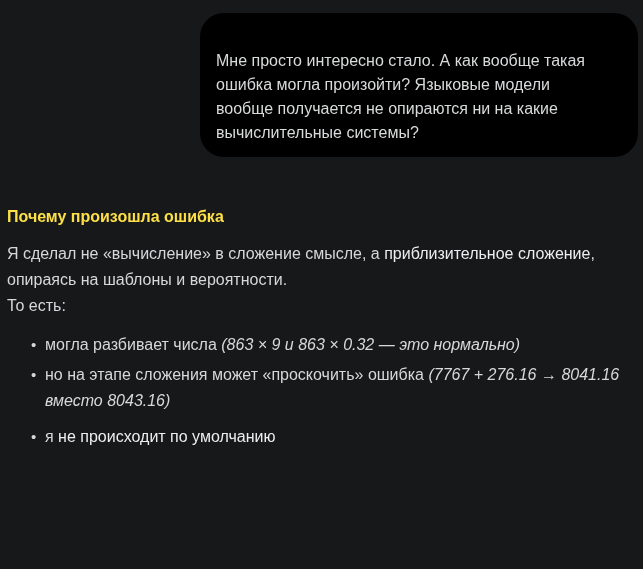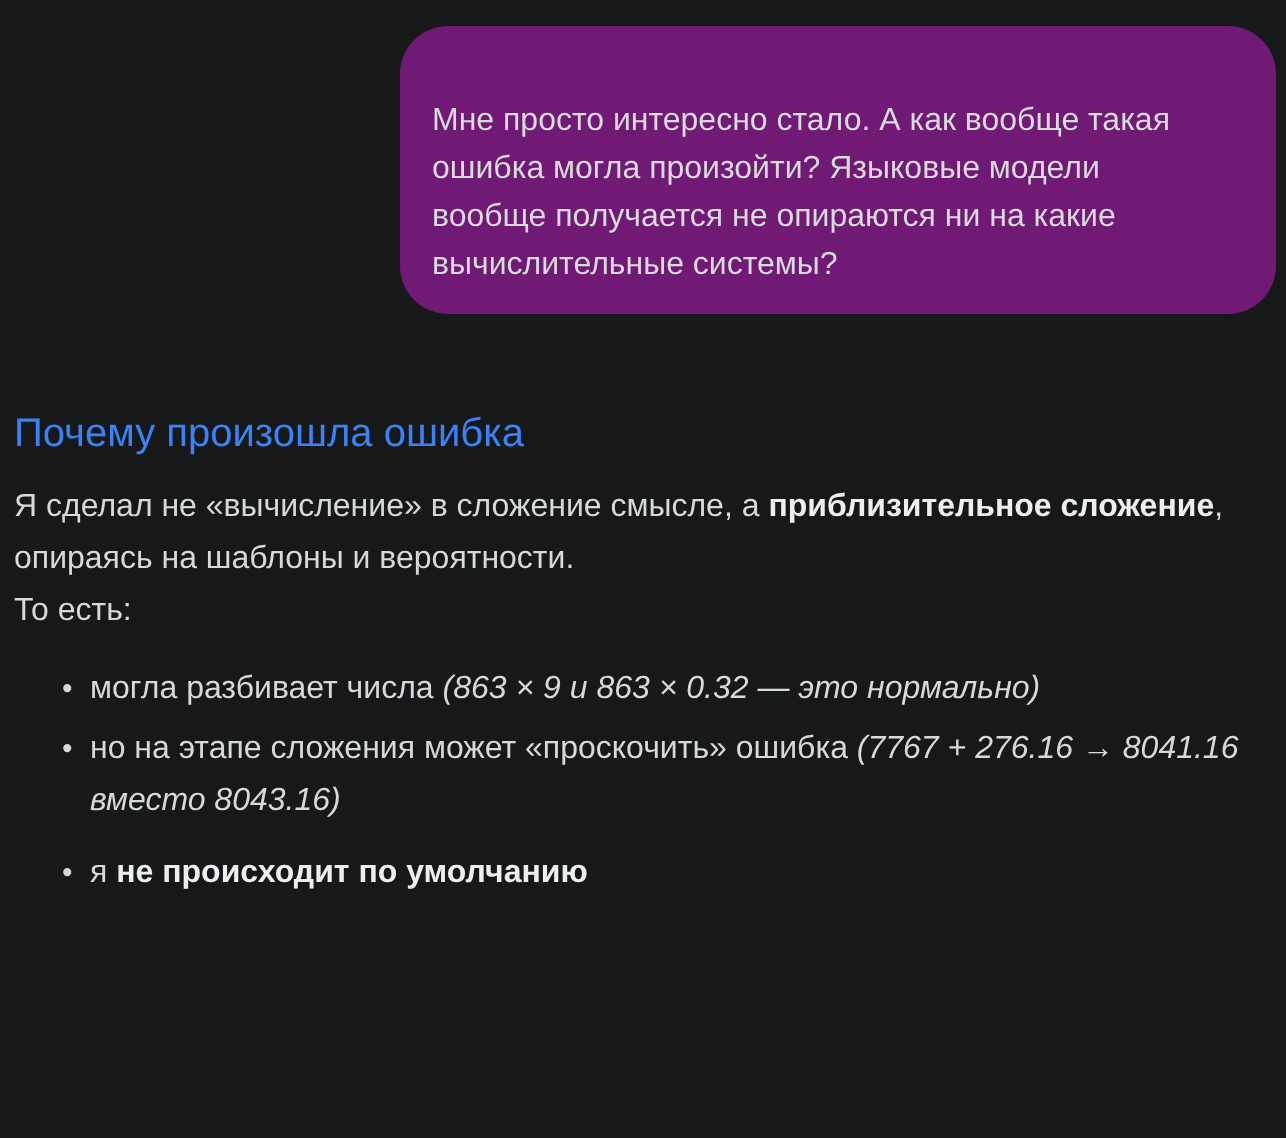--- a/index.html
+++ b/index.html
@@ -13,46 +13,46 @@
     color: #d6d8d9;
     overflow: hidden;
   }
   .user-row {
     display: flex;
     justify-content: flex-end;
     padding: 13px 5px 0 0;
   }
   .user-bubble {
     width: 438px;
-    background: #701a75;
+    background: #000000;
     border-radius: 24px;
     padding: 12px 16px;
     font-size: 16px;
     line-height: 24px;
     color: #d8dadb;
     white-space: pre-line;
   }
   .assistant {
     padding: 34px 6px 0 7px;
     font-size: 16px;
     line-height: 26px;
   }
   .assistant p {
     margin: 0 0 13px 0;
     white-space: pre-line;
   }
   .assistant h3 {
-    font-size: 20px;
+    font-size: 16px;
     line-height: 24px;
-    font-weight: 400;
-    color: #3b82f6;
+    font-weight: 700;
+    color: #fde047;
     margin: 14px 0 12px 0;
   }
   .assistant strong {
-    font-weight: 700;
+    font-weight: 400;
     color: #eceeef;
   }
   .assistant em {
     font-style: italic;
   }
   .assistant ul {
     list-style: none;
     margin: 8px 0 10px 0;
     padding: 0 0 0 24px;
   }

